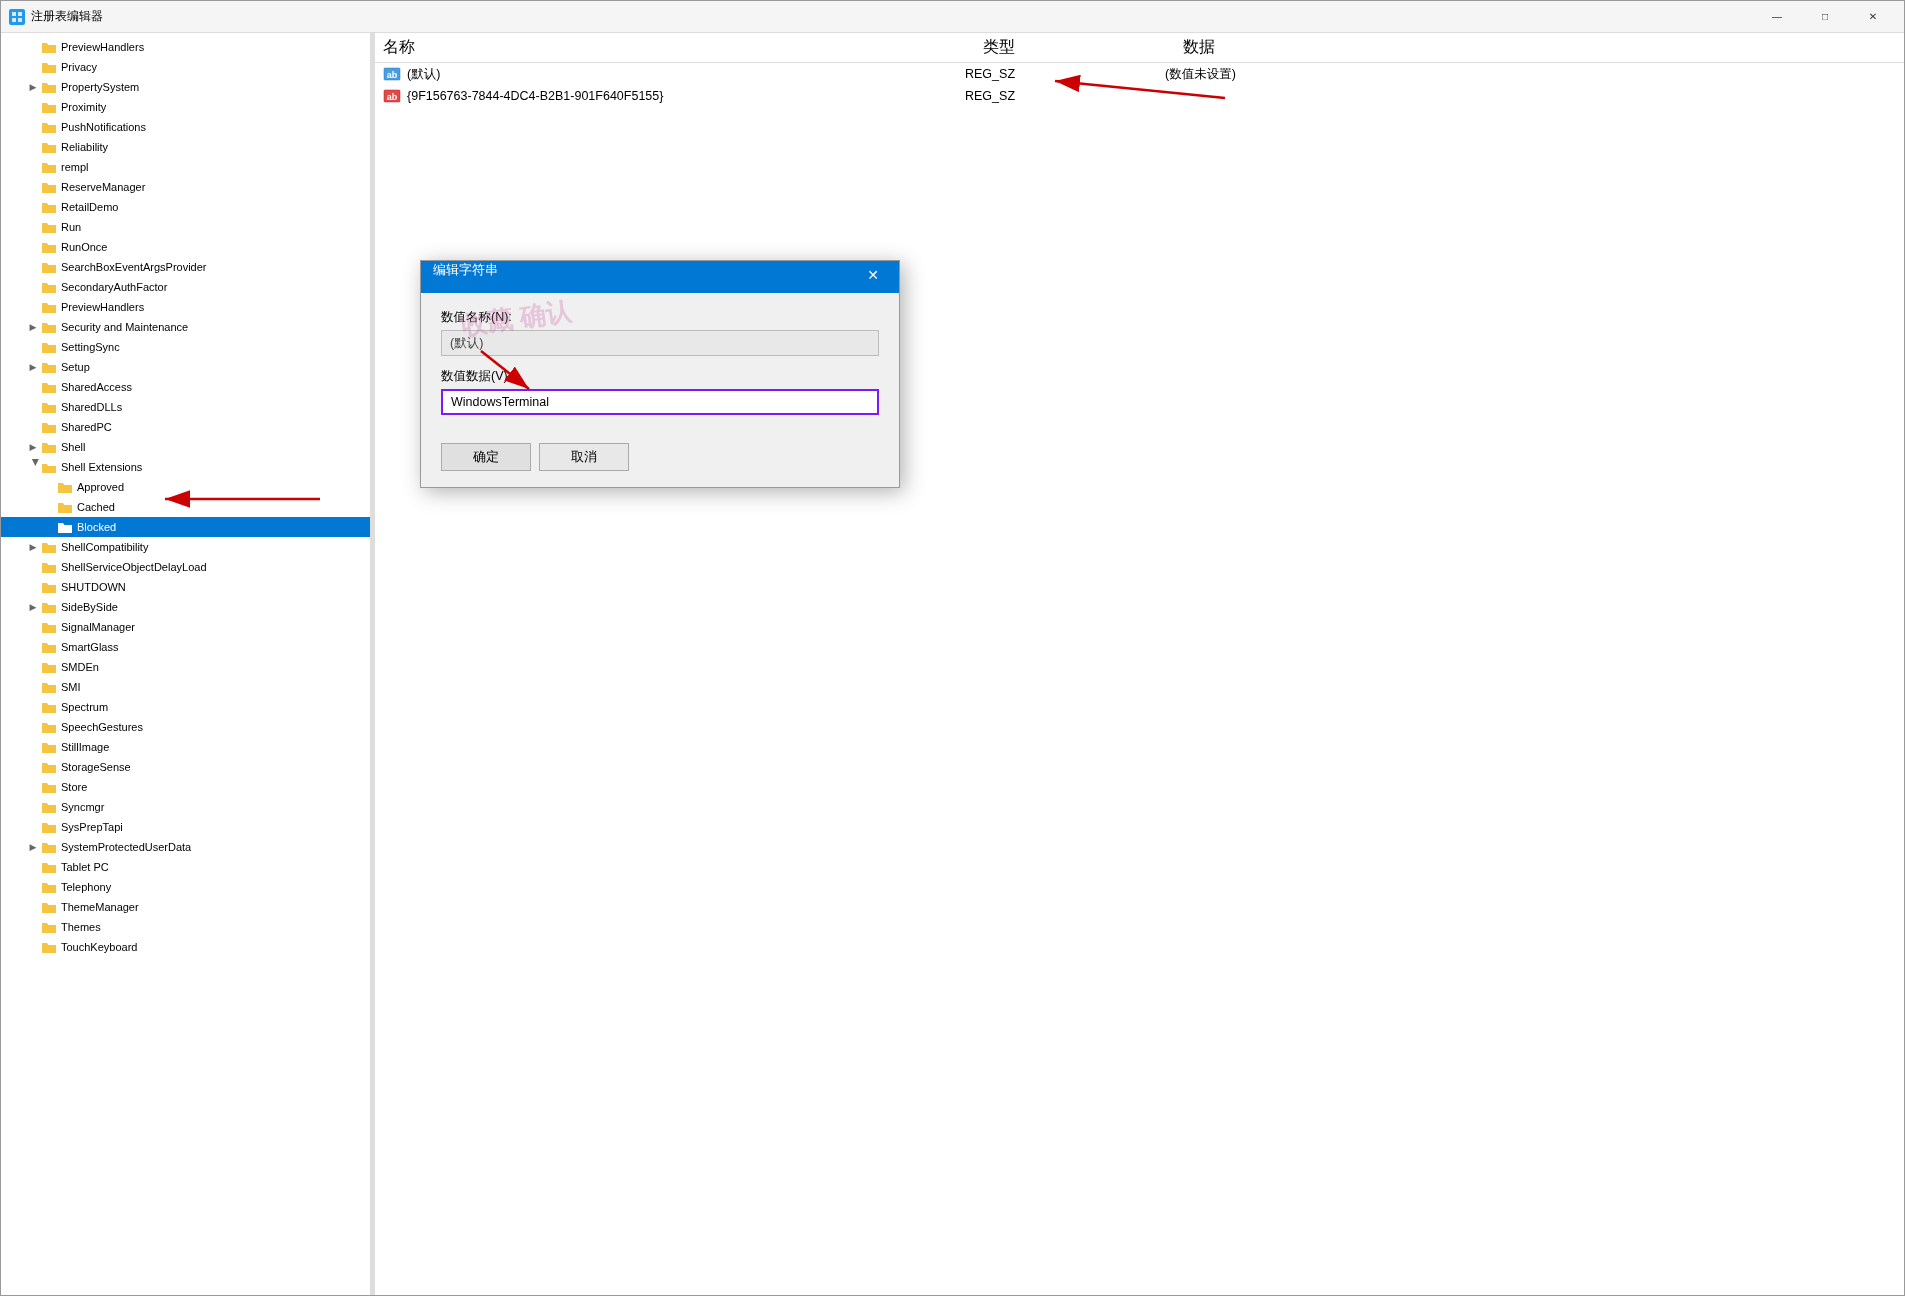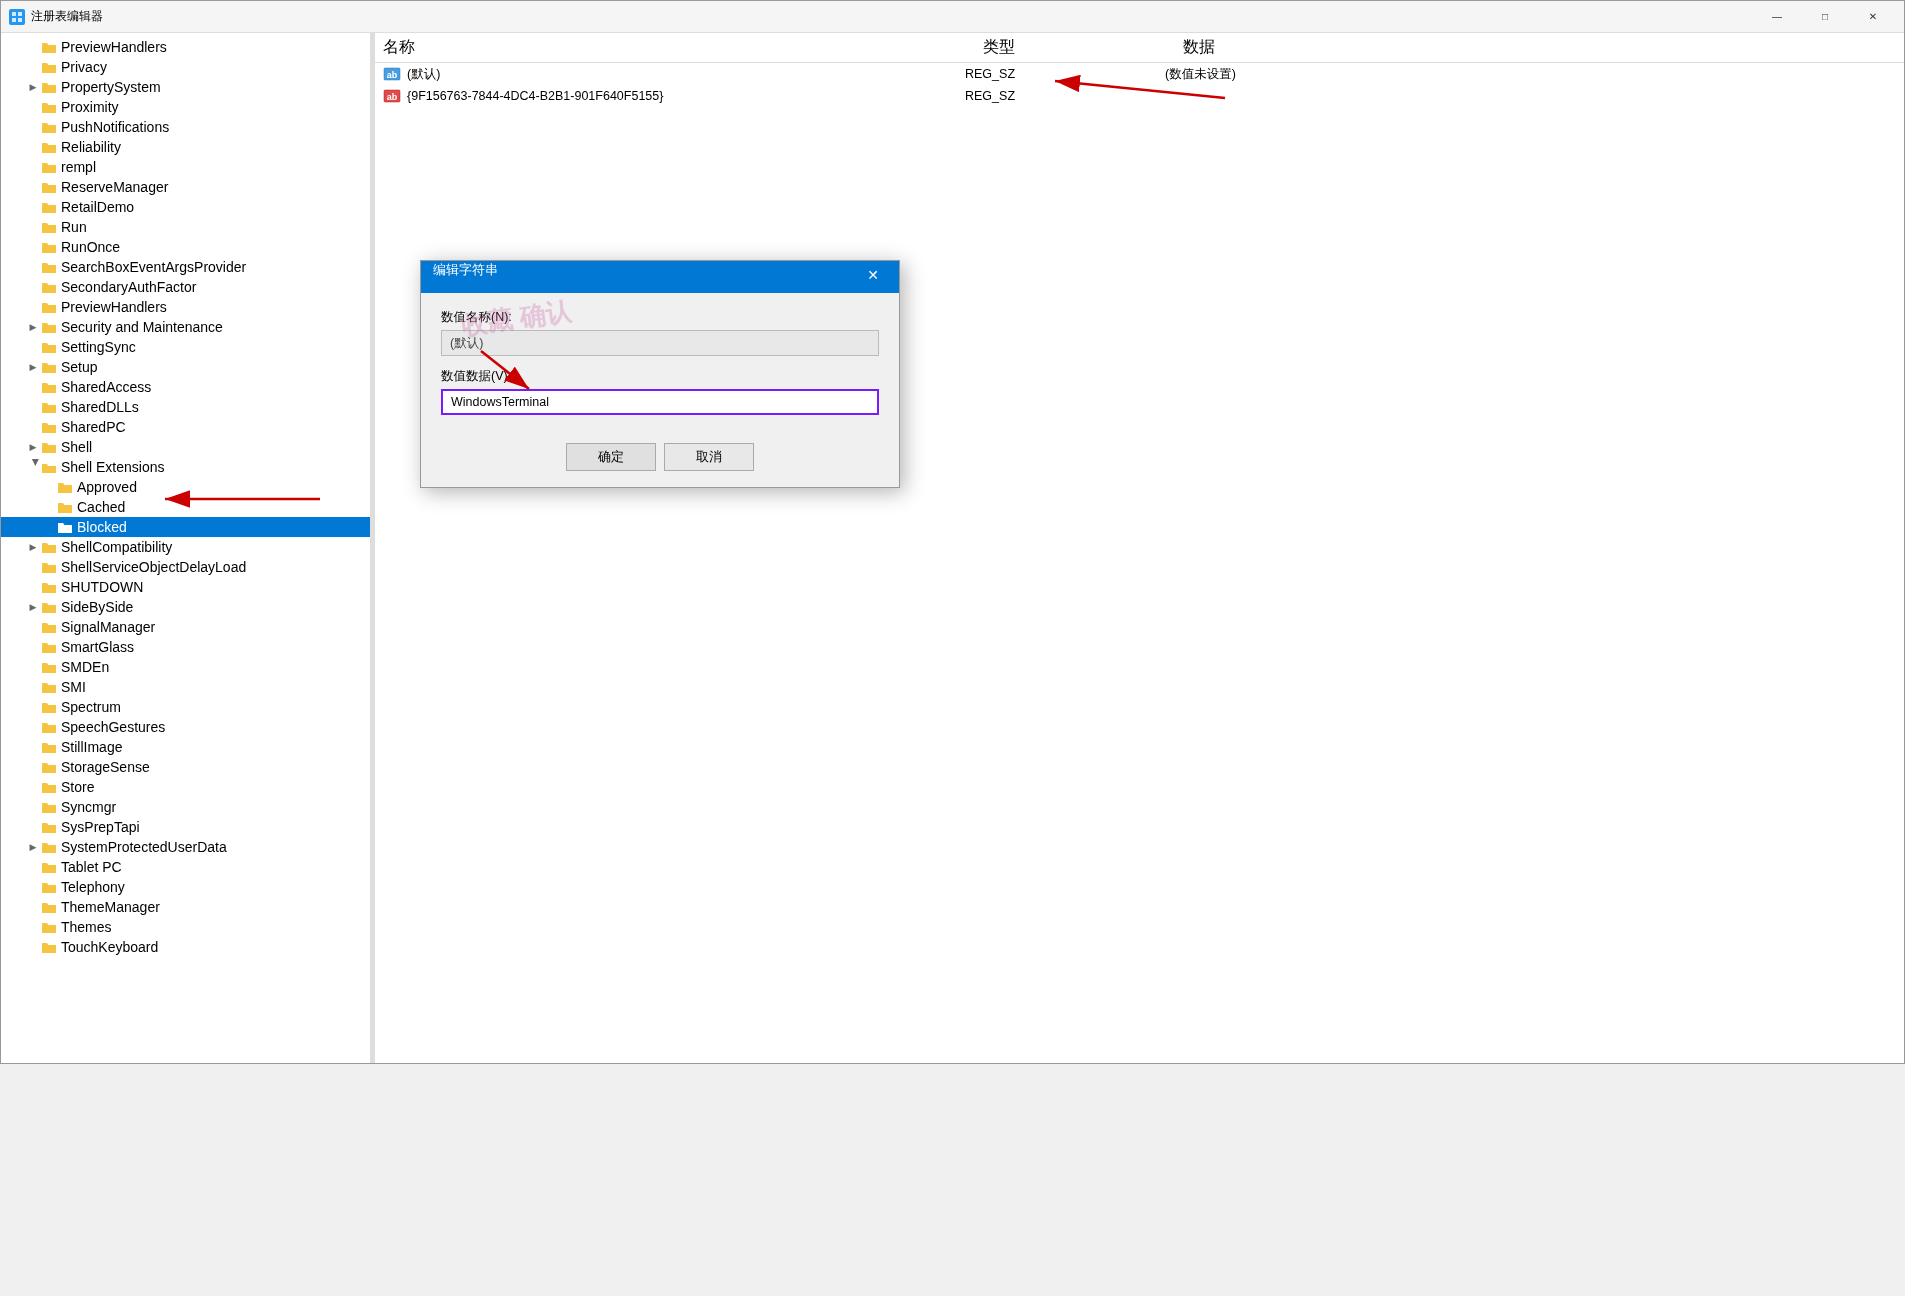--- a/index.html
+++ b/index.html
@@ -9,21 +9,21 @@
       background: #f0f0f0;
       width: 1905px;
       height: 1296px;
       overflow: hidden;
       position: relative;
     }
 
     
     .window {
       width: 1905px;
-      height: 1064px;
+      height: 1296px;
       background: #fff;
       display: flex;
       flex-direction: column;
       border: 1px solid #999;
     }
 
     
     .title-bar {
       background: #f5f5f5;
       height: 32px;
@@ -142,21 +142,21 @@
     .folder-icon {
       width: 16px;
       height: 14px;
       margin-right: 4px;
       flex-shrink: 0;
       position: relative;
     }
     .folder-icon svg { width: 16px; height: 14px; }
 
     .tree-label {
-      font-size: 14px;
+      font-size: 11px;
     }
     .indent-2 { padding-left: 24px; }
     .indent-3 { padding-left: 40px; }
 
     
     .right-panel {
       flex: 1;
       background: #fff;
       display: flex;
       flex-direction: column;
@@ -270,21 +270,20 @@
       height: 26px;
       border: 2px solid #7a1aff;
       padding: 0 8px;
       font-size: 12.5px;
       outline: none;
       background: #fff;
     }
 
     .dialog-buttons {
       display: flex;
-      justify-content: center;
       gap: 8px;
       padding: 12px 20px 16px;
     }
     .dialog-btn {
       width: 90px;
       height: 28px;
       background: #e8e8e8;
       border: 1px solid #aaa;
       cursor: pointer;
       font-size: 13px;

